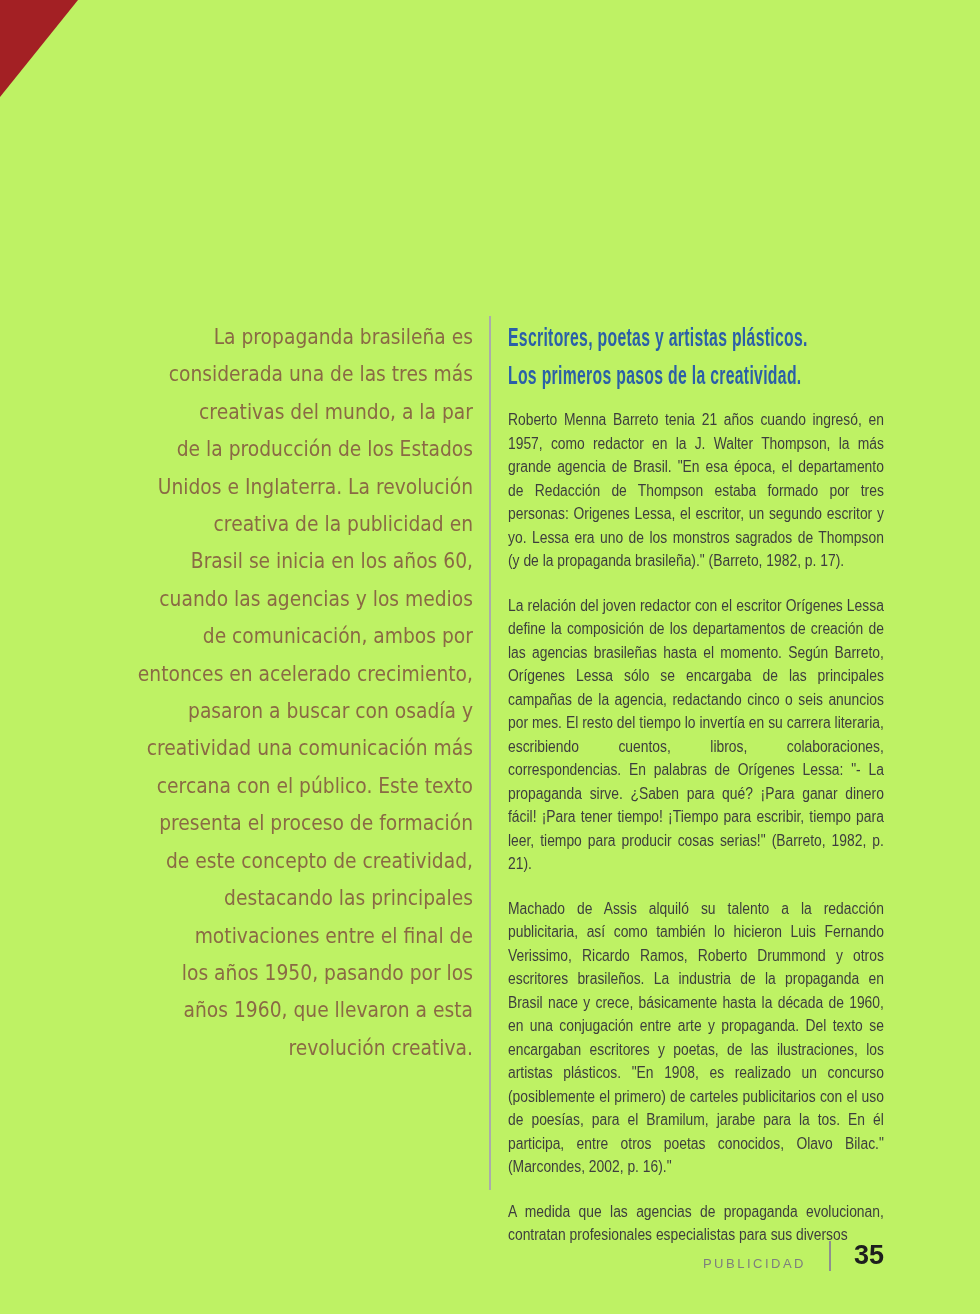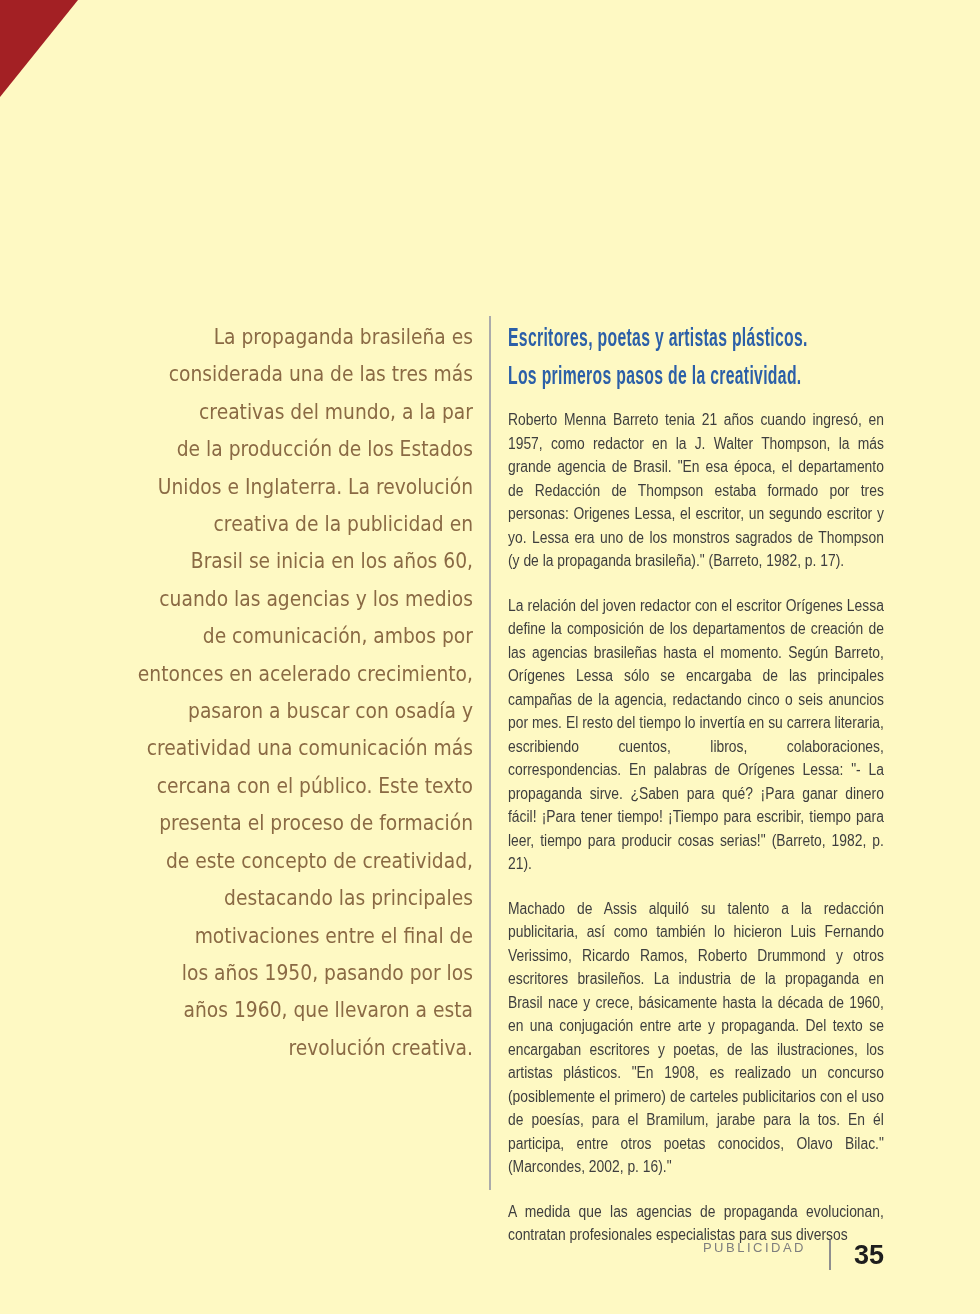--- a/index.html
+++ b/index.html
@@ -1,21 +1,21 @@
 <!DOCTYPE html>
 <html style="--accent-red: #A32024; --abstract-brown: #8A6A44; --heading-blue: #2B5FA8; --body-text: #3E3E3E; --divider-gray: #ABABAB; --footer-gray: #7E7E7E; --page-number-color: #1E1E1E;"><head>
 <meta charset="utf-8">
 <style>
   html, body { margin: 0; padding: 0; background: #e8e8e8; }
   .page {
     position: relative;
     width: 980px;
     height: 1314px;
     margin: 0 auto;
-    background: #fef9c3;
+    background: #bef264;
     overflow: hidden;
     font-family: "Liberation Sans", sans-serif;
   }
 
   
   .corner-triangle {
     position: absolute;
     top: 0; left: 0;
     width: 0; height: 0;
     border-top: 97px solid var(--accent-red, #A32024);
@@ -79,21 +79,21 @@
   }
   .body-col p { margin: 0 0 21px 0; }
   .body-col p:last-child { margin-bottom: 0; }
 
   
   .footer {
     position: absolute;
     top: 1240px;
     right: 96px;             
     display: flex;
-    align-items: flex-start;
+    align-items: flex-end;
     gap: 23px;
   }
   .footer-label {
     font-size: 13px;
     letter-spacing: 2.5px;
     color: var(--footer-gray, #7E7E7E);
   }
   .footer-bar {
     width: 2px;
     height: 30px;

